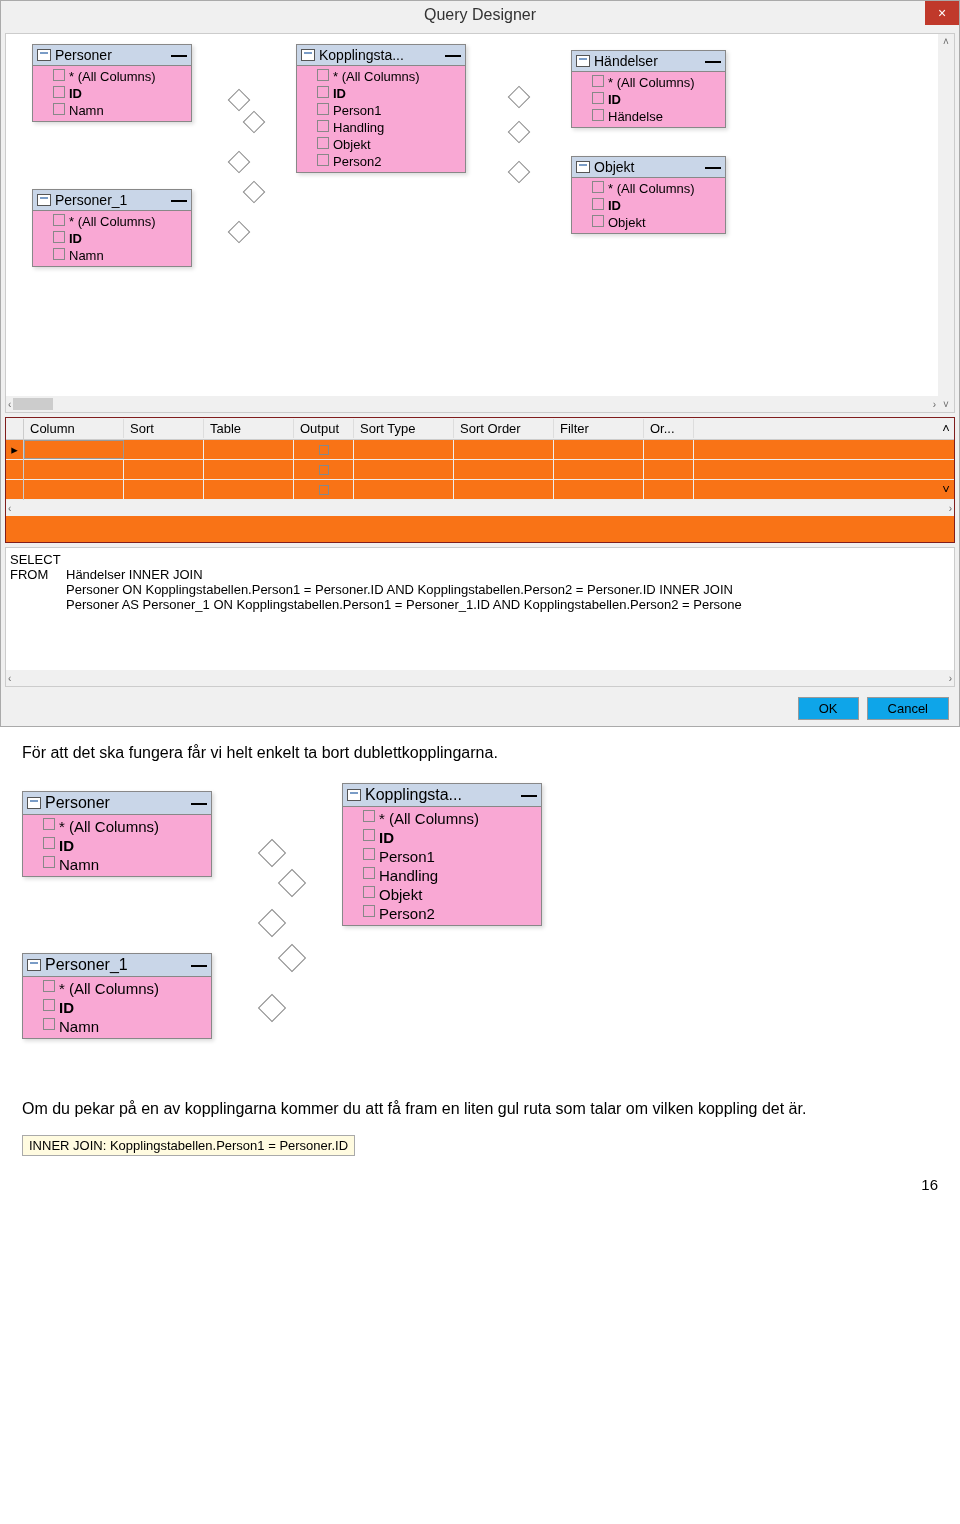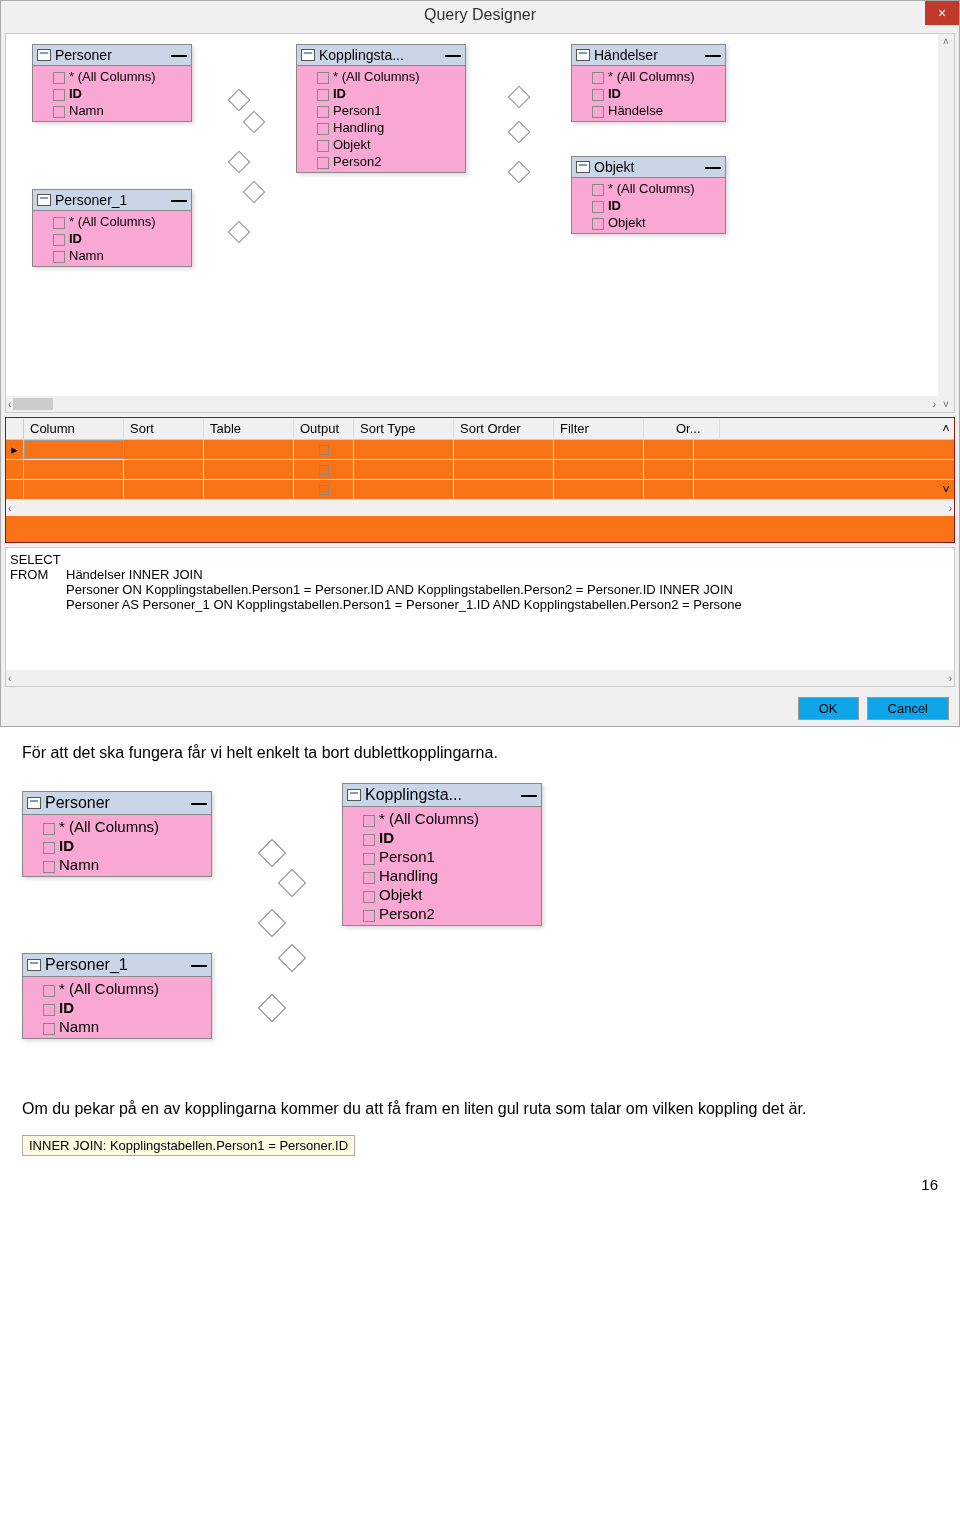--- a/index.html
+++ b/index.html
@@ -15,21 +15,21 @@
   .scroll-arrow { font-size: 10px; color: #666; }
   .scroll-thumb { display: inline-block; background: #ccc; height: 12px; }
   
   .table-box { position: absolute; background: #f9a8d4; border: 1px solid #888; box-shadow: 2px 2px 4px rgba(0,0,0,0.15); }
   .table-header { background: #c9d6e8; display: flex; align-items: center; padding: 2px 4px; border-bottom: 1px solid #888; }
   .table-icon { width: 14px; height: 12px; background: #fff; border: 1px solid #555; margin-right: 4px; display: inline-block; position: relative; }
   .table-icon::before { content: ""; position: absolute; left: 2px; right: 2px; top: 2px; height: 2px; background: #7a9cc6; }
   .table-title { font-size: 14px; }
   .table-min { margin-left: auto; width: 16px; height: 4px; border-bottom: 2px solid #000; cursor: pointer; }
   .table-cols { padding: 2px 4px; }
-  .table-col { display: flex; align-items: flex-end; padding: 1px 16px; font-size: 13px; }
+  .table-col { display: flex; align-items: flex-start; padding: 1px 16px; font-size: 13px; }
   .col-check { width: 12px; height: 12px; border: 1px solid #888; margin-right: 4px; flex-shrink: 0; }
   .col-key { font-weight: bold; }
   
   .join-diamond { position: absolute; width: 16px; height: 16px; background: #fff; border: 1px solid #888; transform: rotate(45deg); }
   
   .grid-pane { background: #f97316; border: 1px solid #7f1d1d; margin: 0 4px; height: 126px; position: relative; }
   .grid-header { display: flex; background: #f0f0f0; border-bottom: 1px solid #ccc; height: 22px; align-items: center; font-size: 13px; }
   .grid-col { border-right: 1px solid #ddd; padding: 2px 6px; overflow: hidden; white-space: nowrap; }
   .grid-rowhead { width: 18px; border-right: 1px solid #ccc; height: 20px; display: flex; align-items: center; justify-content: center; }
   .grid-row { display: flex; height: 20px; align-items: center; border-bottom: 1px solid #eee; }
@@ -137,21 +137,21 @@
             <span class="col-check"></span>
             <span>Objekt</span>
           </div>
         <div class="table-col">
             <span class="col-check"></span>
             <span>Person2</span>
           </div>
       </div>
     </div>
 
-    <div class="table-box" style="left:565px;top:10px;width:155px;">
+    <div class="table-box" style="left:565px;top:16px;width:155px;">
       <div class="table-header">
         <span class="table-icon"></span>
         <span class="table-title">Händelser</span>
         <span class="table-min"></span>
       </div>
       <div class="table-cols">
         <div class="table-col">
             <span class="col-check"></span>
             <span>* (All Columns)</span>
           </div>
@@ -212,21 +212,21 @@
   <div class="grid-pane">
     <div class="grid-header">
       <div class="grid-rowhead"></div>
       <div class="grid-col" style="width:100px;">Column</div>
       <div class="grid-col" style="width:80px;">Sort</div>
       <div class="grid-col" style="width:90px;">Table</div>
       <div class="grid-col" style="width:60px;">Output</div>
       <div class="grid-col" style="width:100px;">Sort Type</div>
       <div class="grid-col" style="width:100px;">Sort Order</div>
       <div class="grid-col" style="width:90px;">Filter</div>
-      <div class="grid-col" style="width:50px;margin-left:26px;">Or...</div>
+      <div class="grid-col" style="width:50px;">Or...</div>
       <div style="flex:1"></div>
       <div style="width:16px;text-align:center;">˄</div>
     </div>
     <div class="grid-row">
       <div class="grid-rowhead">▸</div>
       <div class="grid-cell" style="width:100px;border:1px solid #999;"></div>
       <div class="grid-cell" style="width:80px;"></div>
       <div class="grid-cell" style="width:90px;"></div>
       <div class="grid-cell" style="width:60px;justify-content:center;">
           <span class="grid-check"></span>

